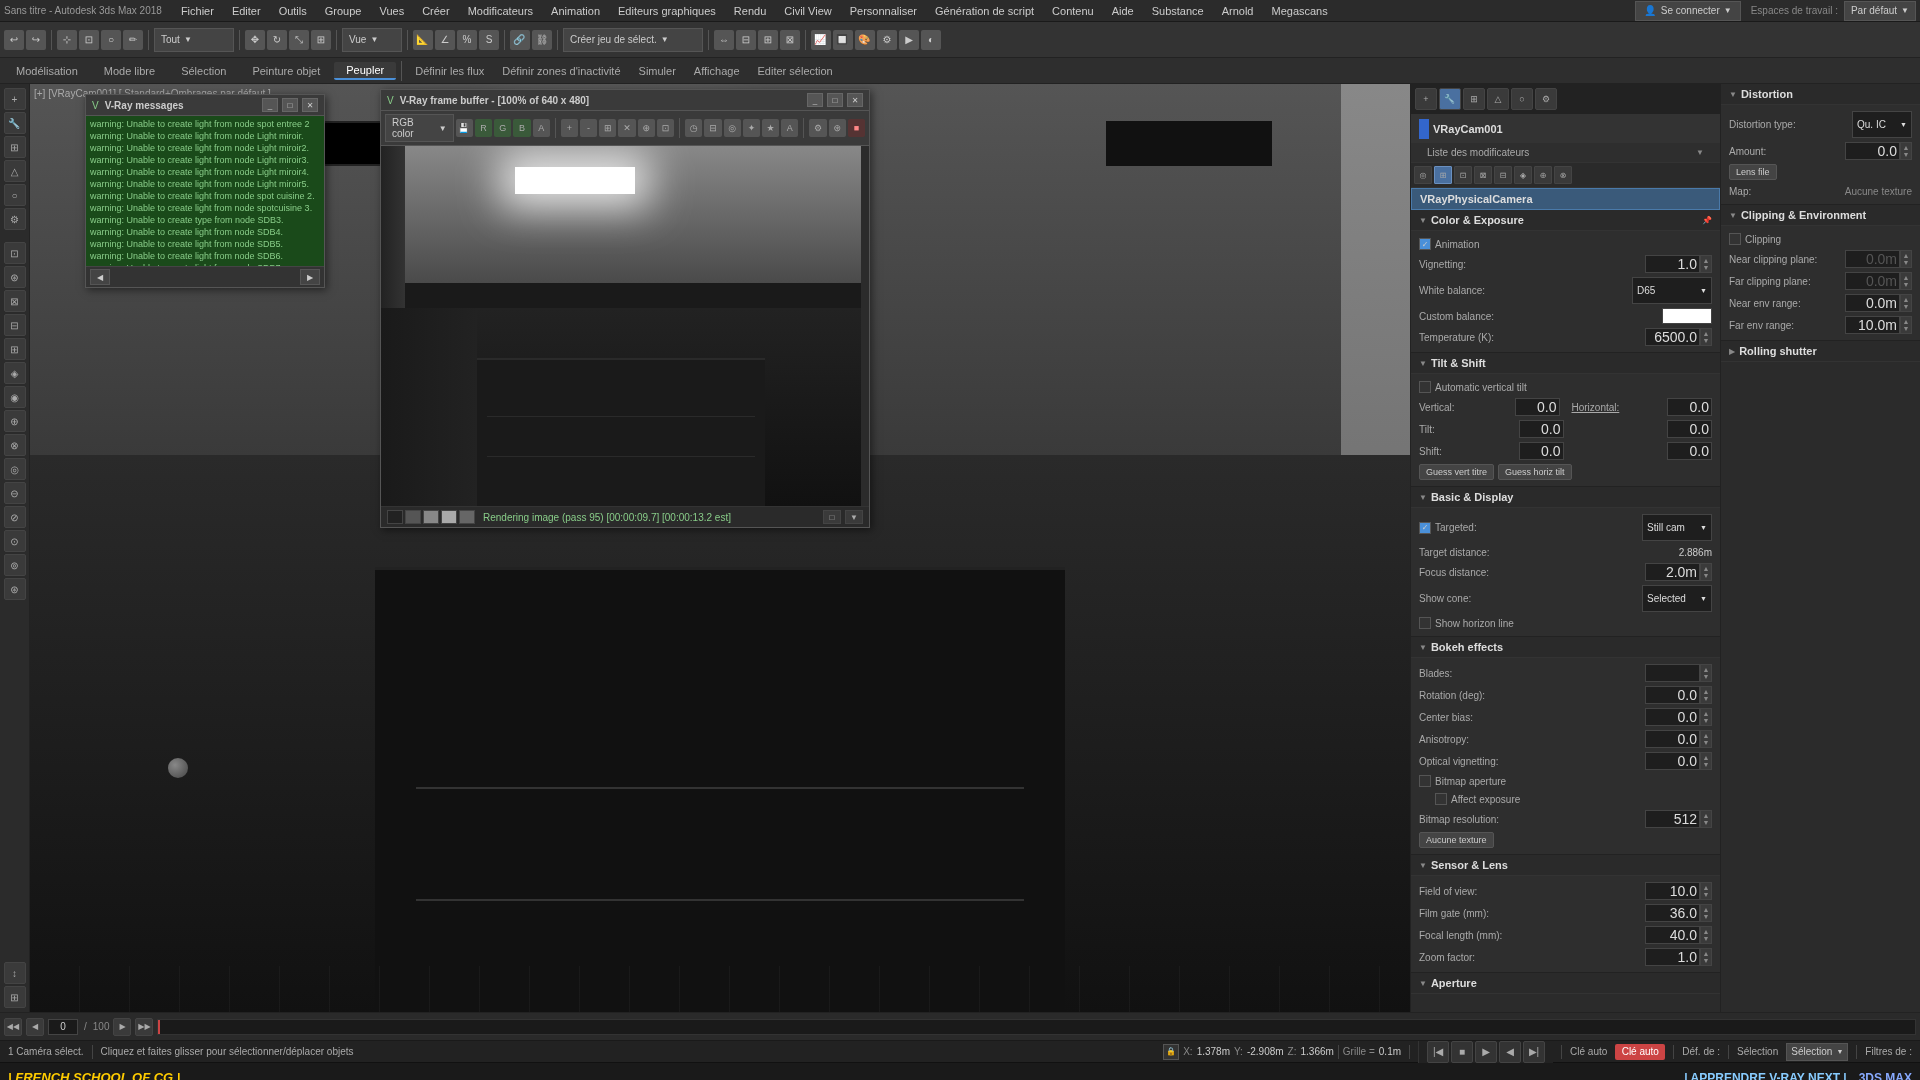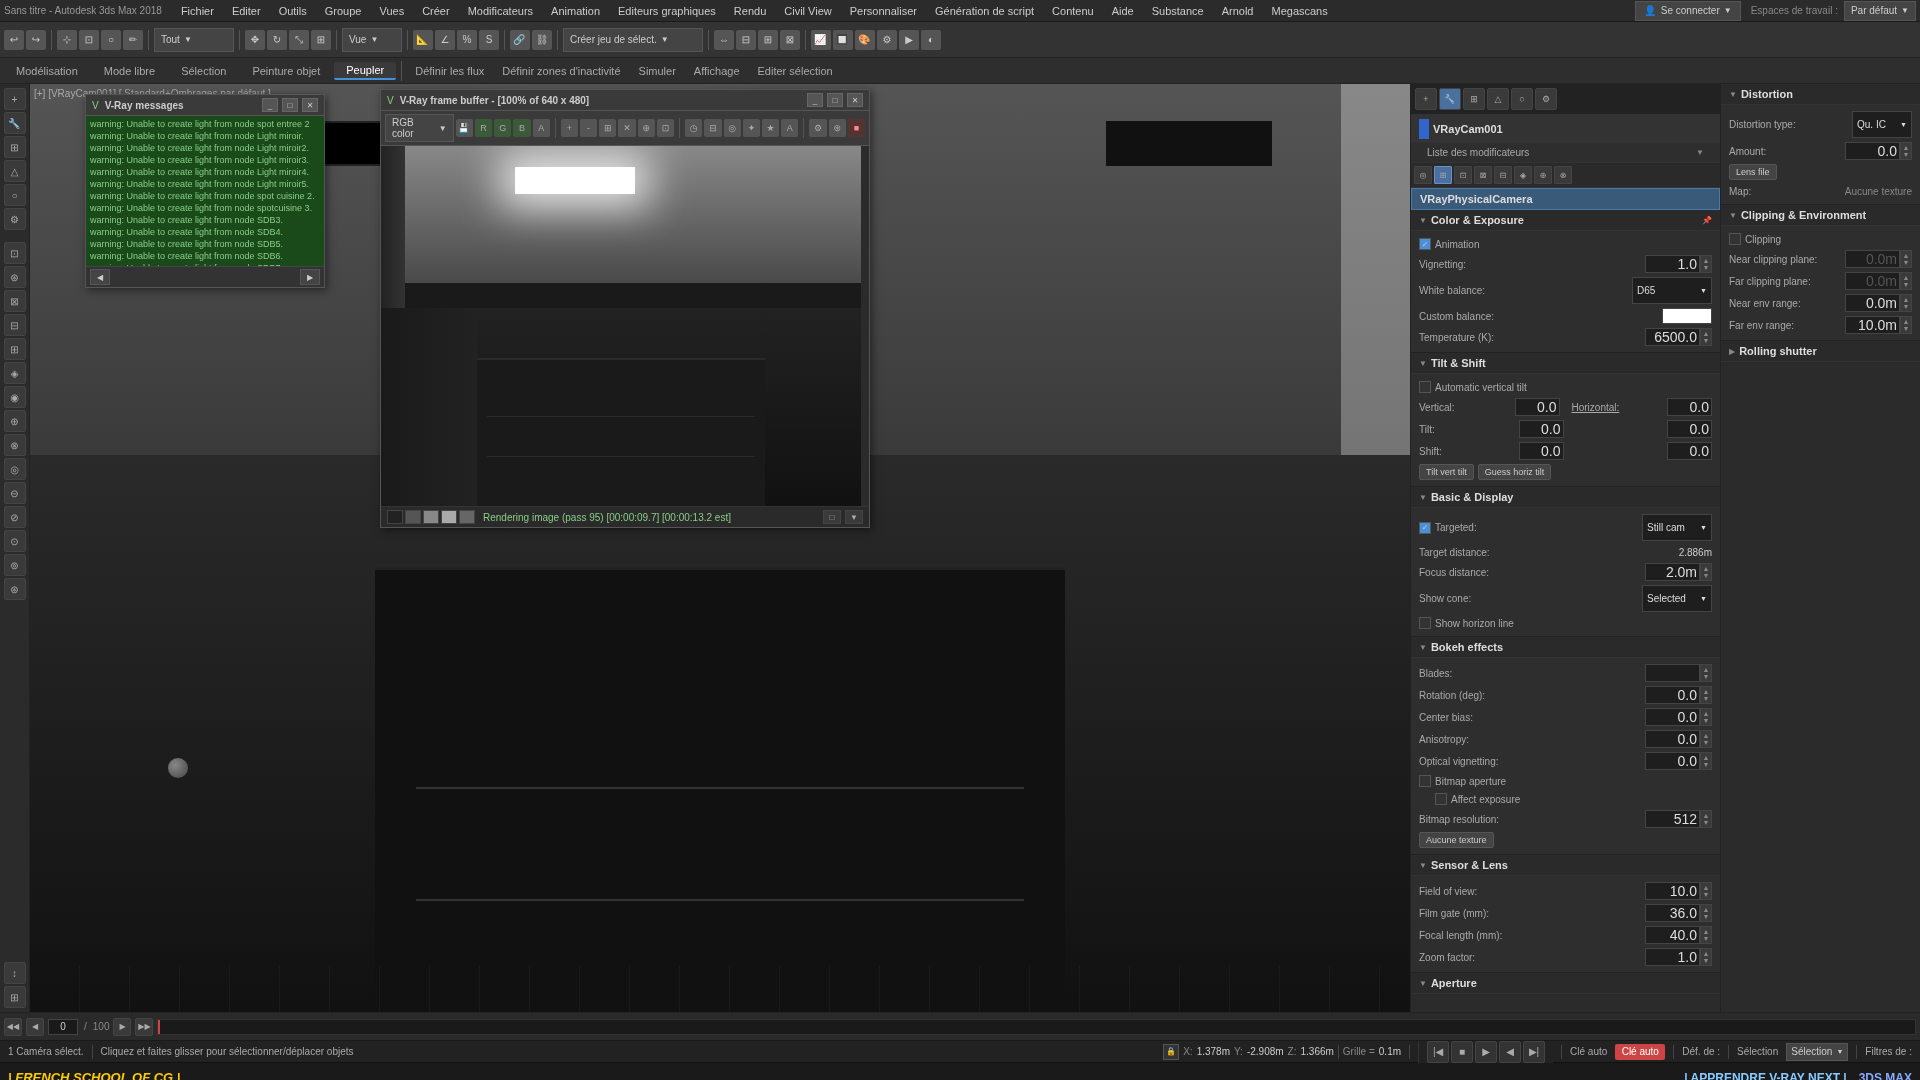--- a/index.html
+++ b/index.html
@@ -353,21 +353,21 @@
       <div style="position:relative;">
         <div class="messages-content">
           <div class="msg-line">warning: Unable to create light from node spot entree 2</div>
           <div class="msg-line">warning: Unable to create light from node Light miroir.</div>
           <div class="msg-line">warning: Unable to create light from node Light miroir2.</div>
           <div class="msg-line">warning: Unable to create light from node Light miroir3.</div>
           <div class="msg-line">warning: Unable to create light from node Light miroir4.</div>
           <div class="msg-line">warning: Unable to create light from node Light miroir5.</div>
           <div class="msg-line">warning: Unable to create light from node spot cuisine 2.</div>
           <div class="msg-line">warning: Unable to create light from node spotcuisine 3.</div>
-          <div class="msg-line">warning: Unable to create light from node SDB3.</div>
+          <div class="msg-line">warning: Unable to create type from node SDB3.</div>
           <div class="msg-line">warning: Unable to create light from node SDB4.</div>
           <div class="msg-line">warning: Unable to create light from node SDB5.</div>
           <div class="msg-line">warning: Unable to create light from node SDB6.</div>
           <div class="msg-line">warning: Unable to create light from node SDB7.</div>
         </div>
       </div>
       <div class="msg-nav">
         <div class="msg-nav-btn">◀</div>
         <div style="flex:1;"></div>
         <div class="msg-nav-btn">▶</div>
@@ -543,21 +543,21 @@
         <span style="flex:1;"></span>
         <input class="spin-input" value="0.0" type="text" style="width: 45px;">
       </div>
       <div class="prop-row">
         <span class="prop-label">Shift:</span>
         <input class="spin-input" value="0.0" type="text" style="width: 45px;">
         <span style="flex:1;"></span>
         <input class="spin-input" value="0.0" type="text" style="width: 45px;">
       </div>
       <div class="prop-row">
-        <button class="btn-small">Tilt vert tilt</button>
+        <button class="btn-small">Guess vert titre</button>
         <button class="btn-small">Guess horiz tilt</button>
       </div>
     </div>
 
     <div class="section-header">
       <span class="section-toggle">▼</span>
       <span class="section-title">Basic &amp; Display</span>
     </div>
     <div class="section-content">
       <div class="prop-row">

